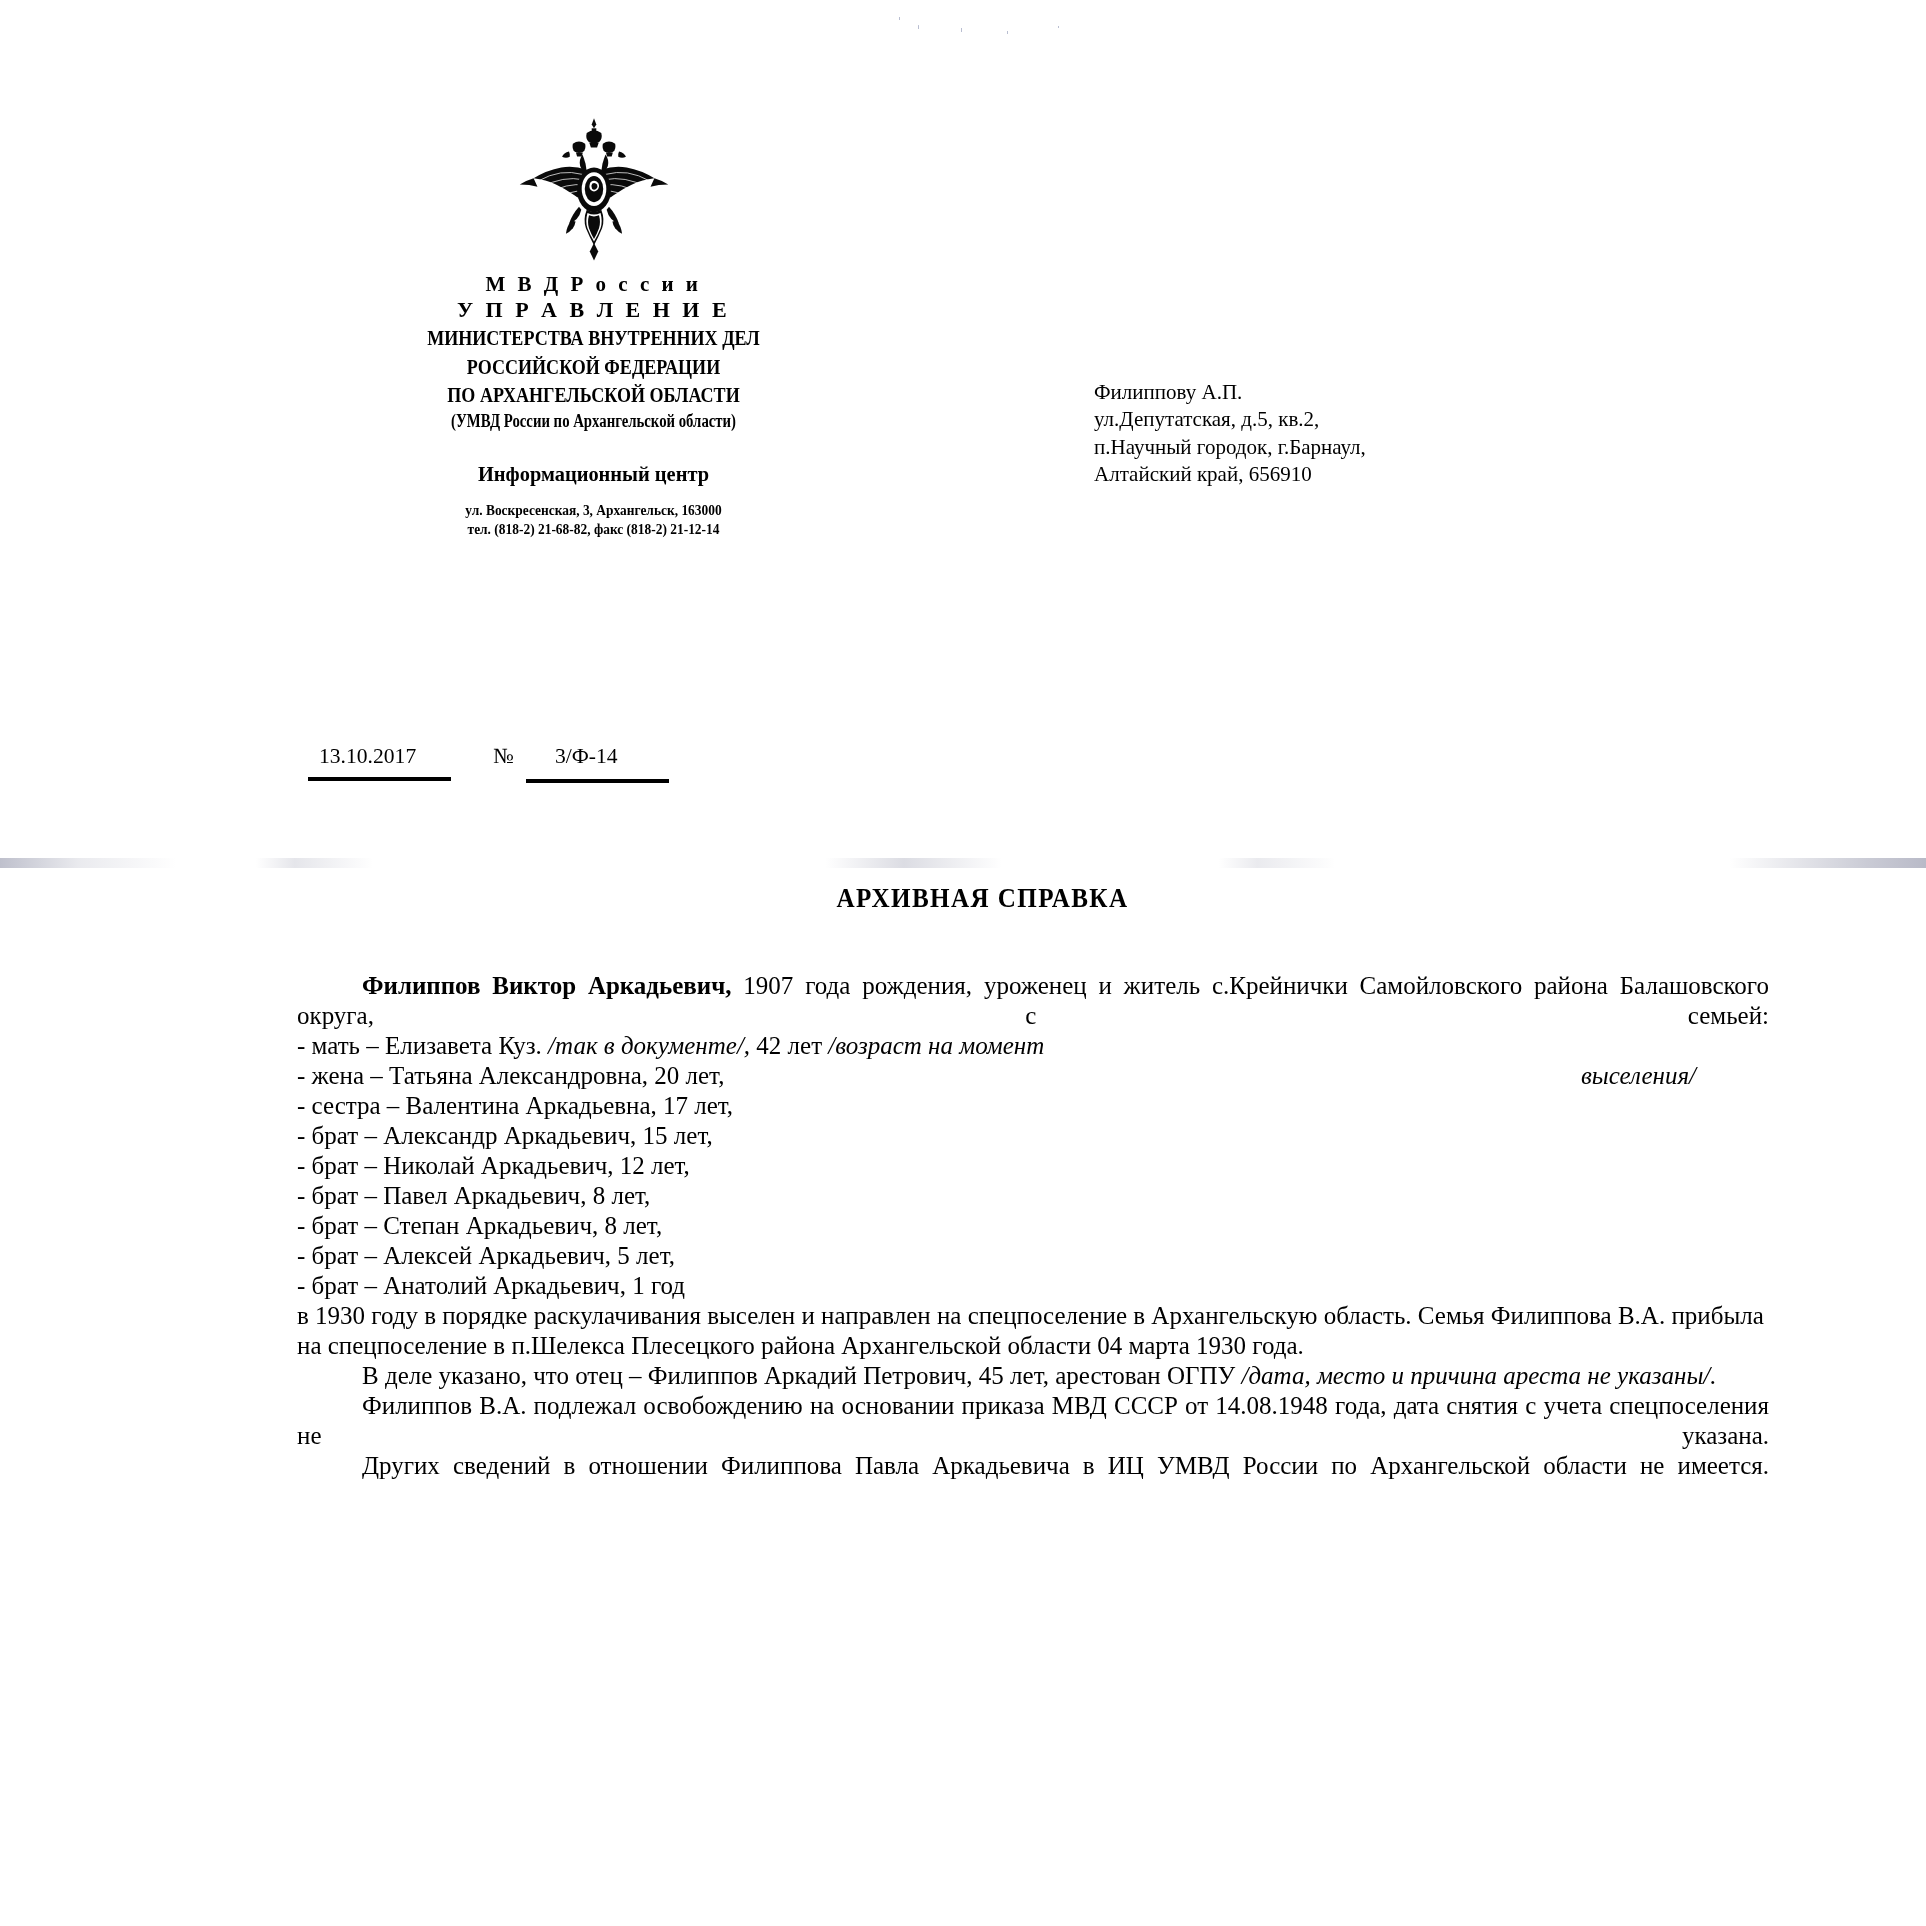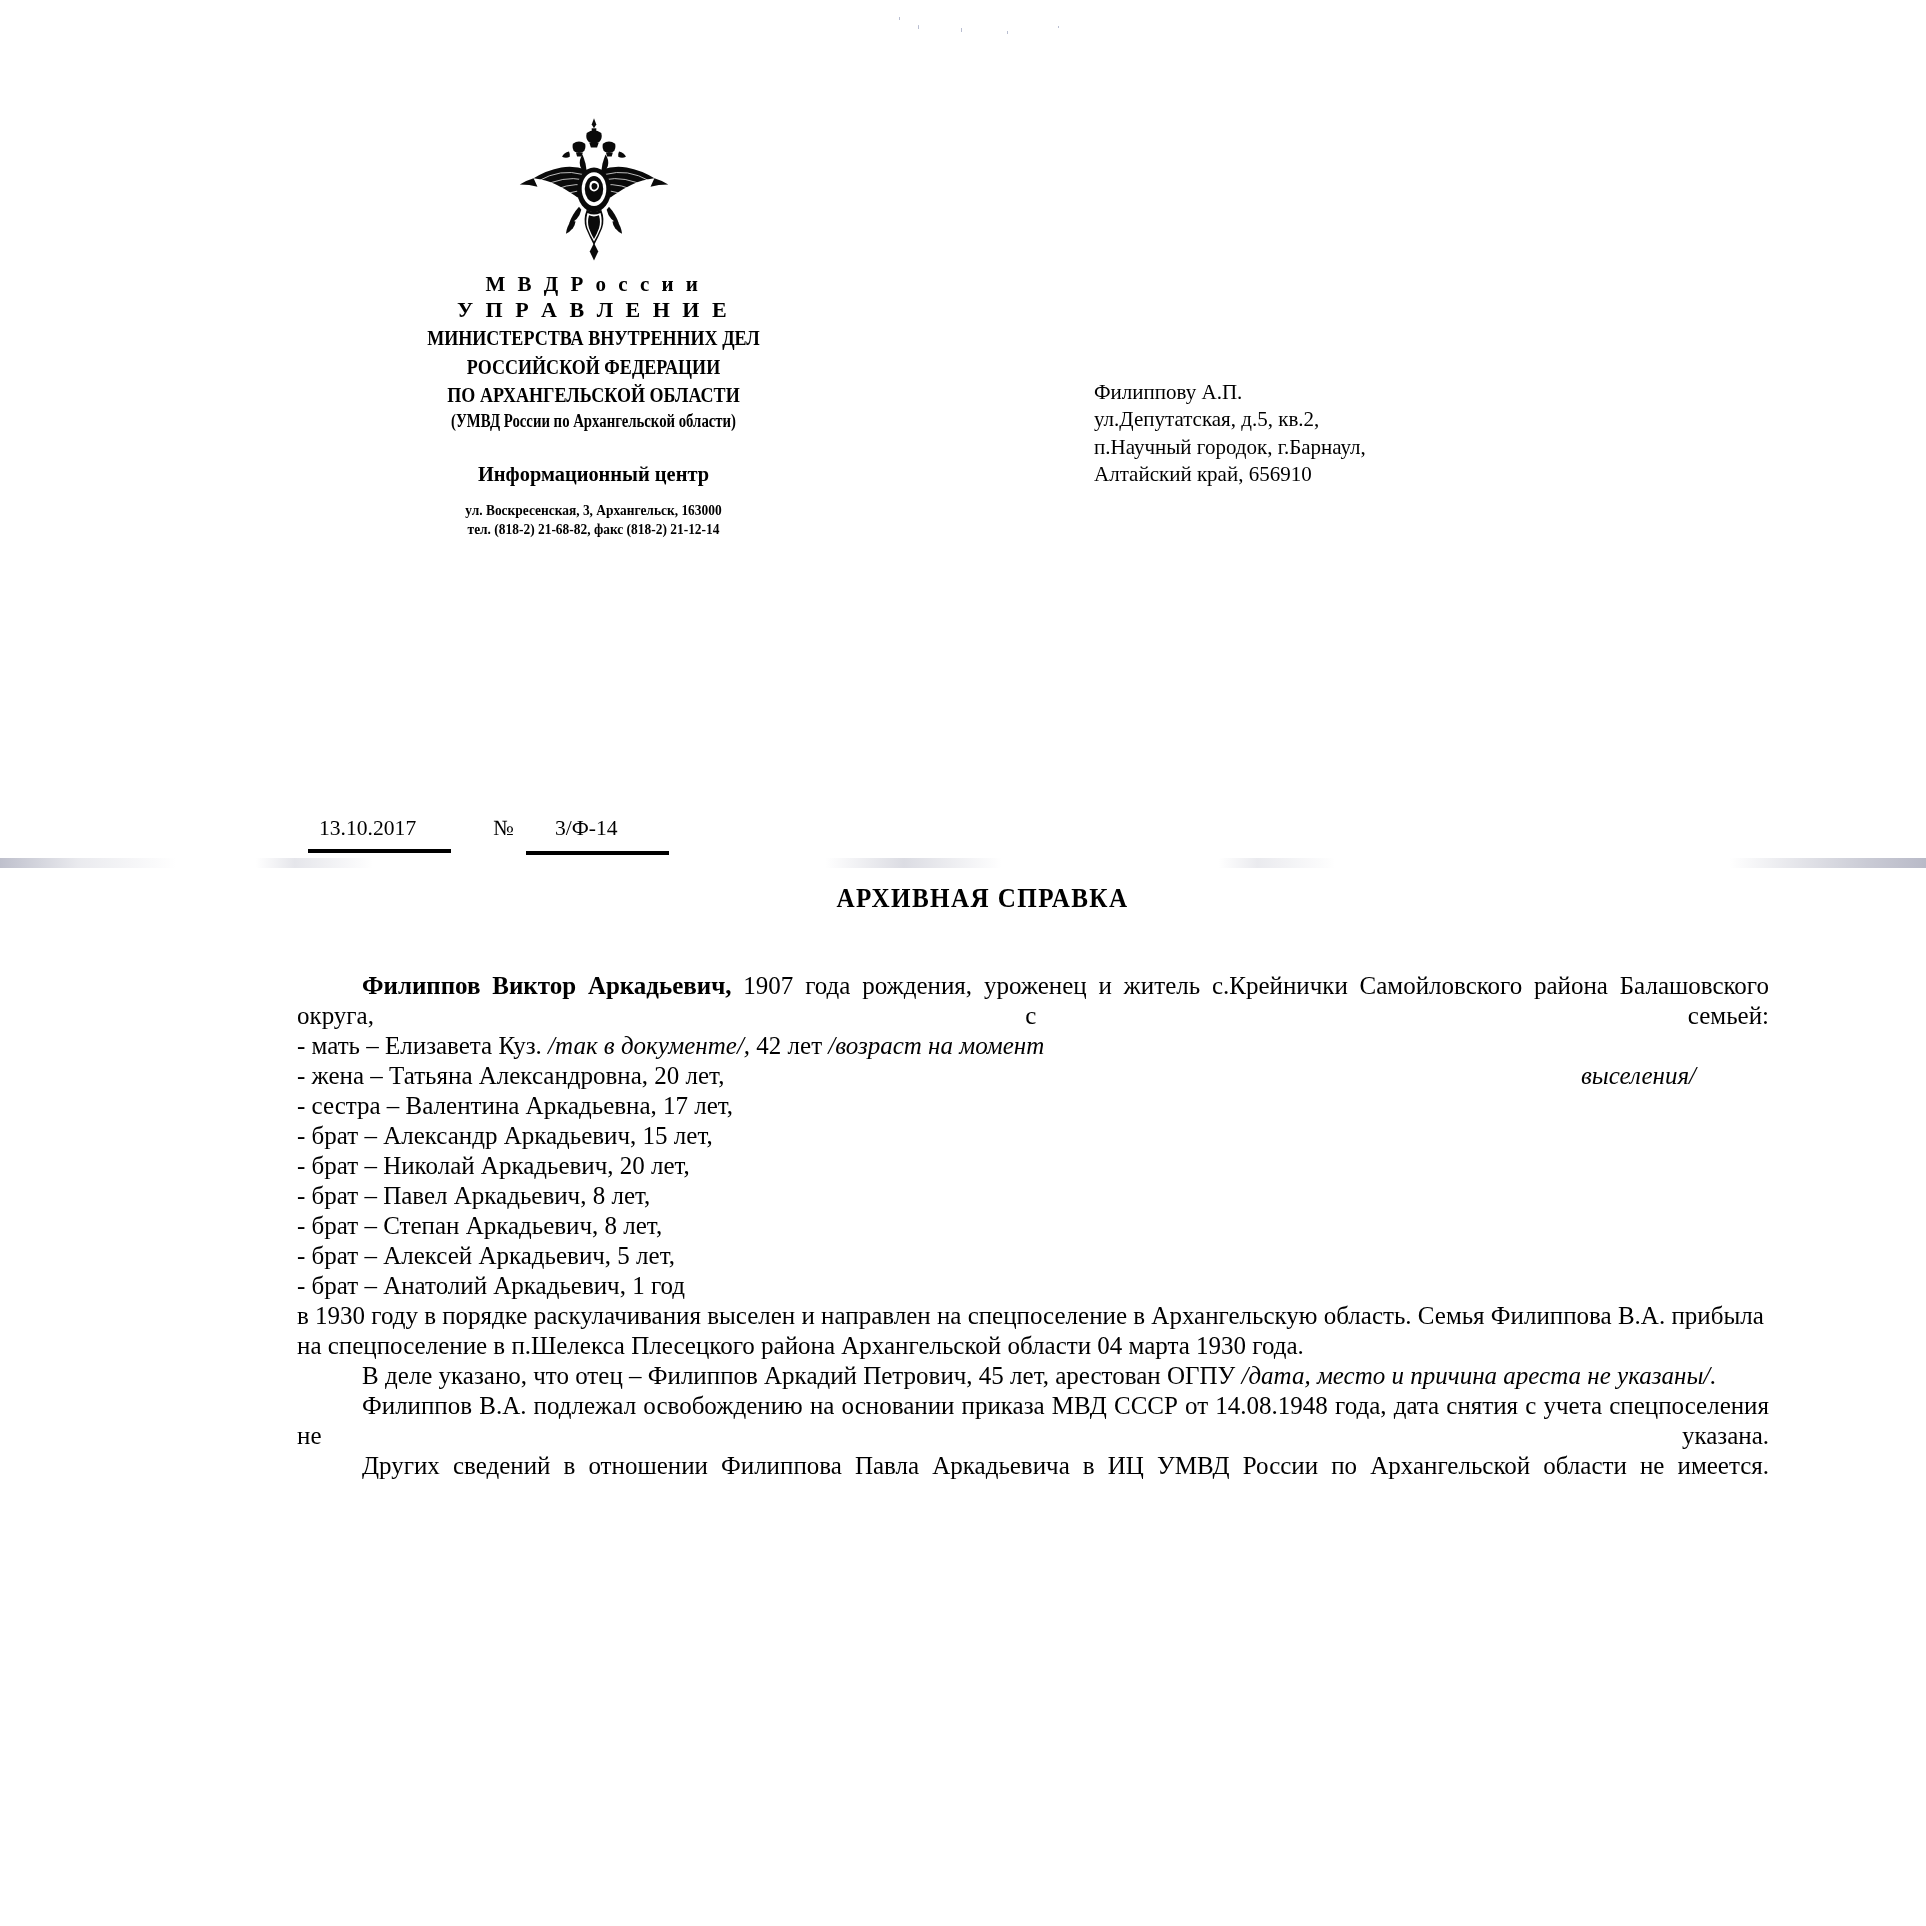--- a/index.html
+++ b/index.html
@@ -96,21 +96,21 @@
     font-size: 14.6px;
     margin-top: 2.3px;
     transform: scaleX(.92);
     transform-origin: center;
     white-space: nowrap;
   }
 
   
   .docline {
     position: absolute;
-    left: 293px; top: 816px;
+    left: 293px; top: 744px;
     width: 601px;
     height: 46px;
   }
   .docline .dt {
     position: absolute;
     left: 26px; top: 0;
     font-size: 21.6px;
   }
   .docline .rule-a {
     position: absolute;
@@ -310,21 +310,21 @@
 
     <p class="p-just-full"><span class="lead">Филиппов Виктор Аркадьевич,</span><span> 1907 года рождения, уроженец и житель с.Крейнички Самойловского района Балашовского округа, с семьей:</span></p>
 
     <div>
       <p class="li"><span>- мать – Елизавета Куз. </span><span class="ital">/так в документе/,</span><span> 42 лет  </span><span class="ital">/возраст на момент</span></p>
 
       <p class="li"><span>- жена – Татьяна Александровна, 20 лет,</span><span class="float-right-note">выселения/</span></p>
 
       <p class="li">- сестра – Валентина Аркадьевна, 17  лет,</p>
       <p class="li">- брат – Александр Аркадьевич, 15 лет,</p>
-      <p class="li">- брат – Николай Аркадьевич, 20 лет,</p>
+      <p class="li">- брат – Николай Аркадьевич, 12 лет,</p>
       <p class="li bold">- брат – Павел Аркадьевич, 8 лет,</p>
       <p class="li">- брат – Степан Аркадьевич, 8 лет,</p>
       <p class="li">- брат – Алексей Аркадьевич, 5 лет,</p>
       <p class="li">- брат – Анатолий Аркадьевич, 1 год</p>
     </div>
 
     <p class="p-plain" style="text-indent:0">в 1930 году в порядке раскулачивания выселен и направлен на спецпоселение в Архангельскую область. Семья Филиппова В.А. прибыла на спецпоселение в п.Шелекса Плесецкого района Архангельской области 04 марта 1930 года.</p>
 
     <p class="p-just"><span>В деле указано, что отец – Филиппов Аркадий Петрович, 45 лет, арестован ОГПУ </span><span class="ital">/дата, место и причина ареста не указаны/.</span></p>
 

